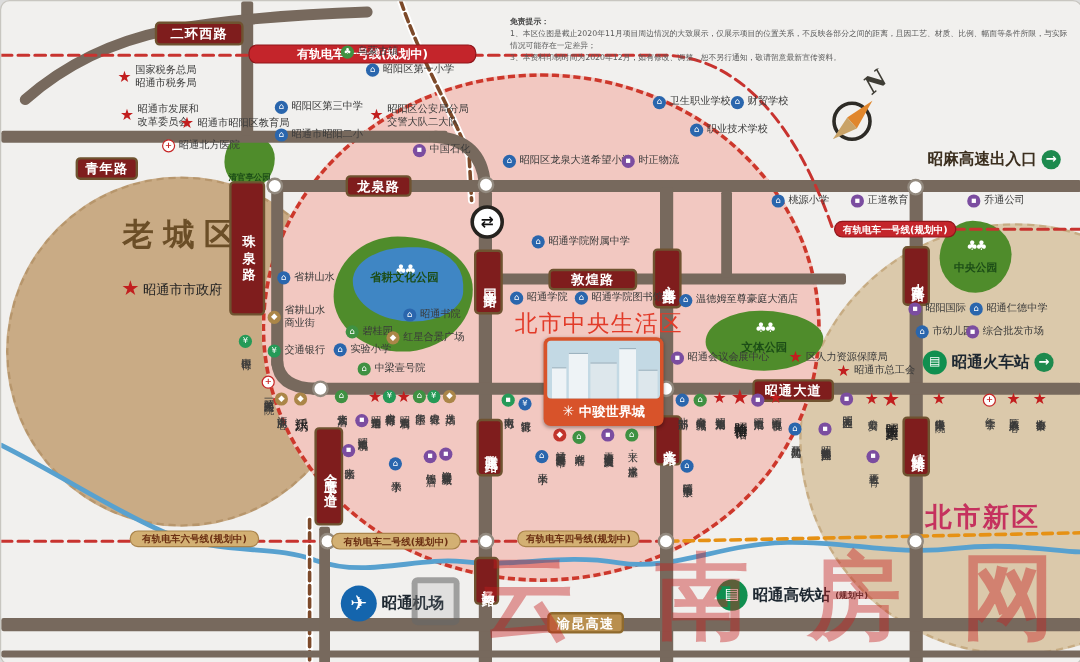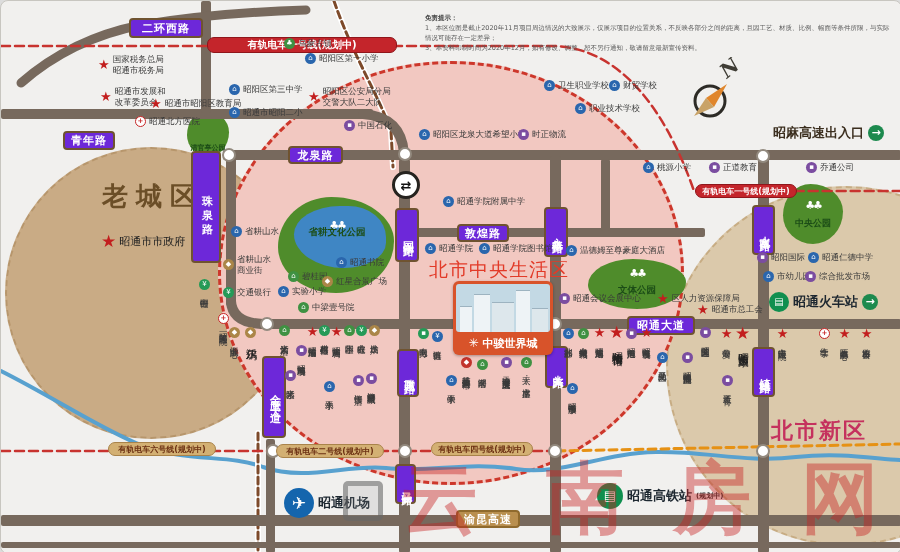--- a/index.html
+++ b/index.html
@@ -12,21 +12,21 @@
   .park{position:absolute;background:#4f8c2b;border-radius:46% 54% 50% 50%/52% 46% 54% 48%;z-index:2;}
   .lake{position:absolute;background:#3f86c4;border-radius:55% 45% 50% 60%/50% 55% 45% 60%;z-index:2;}
   .ptree{position:absolute;color:#fff;font-size:11px;transform:translate(-50%,-50%);z-index:3;letter-spacing:-2px;}
   .plabel{position:absolute;color:#1c4d17;font-weight:bold;transform:translate(-50%,-50%);z-index:3;white-space:nowrap;}
   svg.lay{position:absolute;left:0;top:0;width:900px;height:552px;pointer-events:none;}
   svg.under{z-index:3;} svg.curves{z-index:4;} svg.trams{z-index:5;}
   .road{position:absolute;background:#77695d;z-index:4;border-radius:2px;}
   .junction{position:absolute;width:14px;height:14px;border-radius:50%;background:#fff;border:2px solid #938a7f;z-index:6;}
   .interchange{position:absolute;width:28px;height:28px;border-radius:50%;background:#fff;border:3px solid #26231f;
        color:#111;font-weight:bold;font-size:13px;display:flex;align-items:center;justify-content:center;z-index:6;}
-  .pill{position:absolute;background:#6d28d9;border:2px solid #6f5330;color:#fff;font-weight:bold;border-radius:4px;
+  .pill{position:absolute;background:#7f1d1d;border:2px solid #6f5330;color:#fff;font-weight:bold;border-radius:4px;
        display:flex;align-items:center;justify-content:center;font-size:11px;letter-spacing:1px;z-index:7;white-space:nowrap;}
   .pill.v{writing-mode:vertical-rl;text-orientation:upright;}
   .pill.hwy{background:#b98f4e;border-color:#8f6a2d;color:#fff;}
   .tpill{position:absolute;border-radius:7px;display:flex;align-items:center;justify-content:center;
        font-size:8.5px;font-weight:bold;z-index:7;white-space:nowrap;}
   .tpill.red{background:#c4252b;border:1px solid #8f161b;color:#fff;}
   .tpill.tan{background:#d3b073;border:1px solid #a9834a;color:#6b2f12;}
   .poi{position:absolute;display:flex;align-items:center;gap:3px;color:#3a3a3a;z-index:7;}
   .poi .lbl{font-size:8.5px;line-height:1.25;white-space:pre;}
   .poi.v{flex-direction:column;gap:2px;width:15px;}
@@ -171,21 +171,21 @@
     <div class="junction" style="left: 265px; top: 443px;"></div>
     <div class="junction" style="left: 397px; top: 443px;"></div>
     <div class="junction" style="left: 547px; top: 443px;"></div>
     <div class="junction" style="left: 755px; top: 443px;"></div>
     <div class="interchange" style="left: 391px; top: 170px;">⇄</div>
     <div class="pill" style="left: 128px; top: 17px; width: 74px; height: 20px; letter-spacing: 1px;">二环西路</div>
     <div class="pill" style="left: 62px; top: 130px; width: 52px; height: 19px; letter-spacing: 1px;">青年路</div>
     <div class="pill v" style="left: 190px; top: 150px; width: 30px; height: 112px; letter-spacing: 14px;">珠泉路</div>
     <div class="pill" style="left: 287px; top: 145px; width: 55px; height: 18px; letter-spacing: 1px;">龙泉路</div>
     <div class="pill v" style="left: 394px; top: 207px; width: 24px; height: 54px; letter-spacing: 2px;">国学路</div>
-    <div class="pill" style="left: 456px; top: 223px; width: 52px; height: 18px; letter-spacing: 1px;">敦煌路</div>
+    <div class="pill" style="left: 456px; top: 223px; width: 74px; height: 18px; letter-spacing: 1px;">敦煌路</div>
     <div class="pill v" style="left: 543px; top: 206px; width: 24px; height: 50px; letter-spacing: 2px;">永善路</div>
     <div class="pill" style="left: 616px; top: 315px; width: 68px; height: 19px; letter-spacing: 1px; margin-left: 10px;">昭通大道</div>
     <div class="pill v" style="left: 544px; top: 345px; width: 23px; height: 42px; letter-spacing: 1px;">大关路</div>
     <div class="pill v" style="left: 261px; top: 355px; width: 24px; height: 82px; letter-spacing: 6px;">金鹰大道</div>
     <div class="pill v" style="left: 396px; top: 348px; width: 22px; height: 48px; letter-spacing: 2px;">腾飞路</div>
     <div class="pill v" style="left: 394px; top: 463px; width: 21px; height: 40px; letter-spacing: 1px;">扬马路</div>
     <div class="pill v" style="left: 751px; top: 204px; width: 23px; height: 50px; letter-spacing: 2px;">水富路</div>
     <div class="pill v" style="left: 751px; top: 346px; width: 23px; height: 50px; letter-spacing: 2px;">镇雄路</div>
     <div class="pill hwy" style="left: 455px; top: 509px; width: 64px; height: 18px; letter-spacing: 1px;">渝昆高速</div>
     <div class="tpill red" style="left: 206px; top: 36px; width: 190px; height: 16px; font-size: 10px;">有轨电车一号线(规划中)</div>

